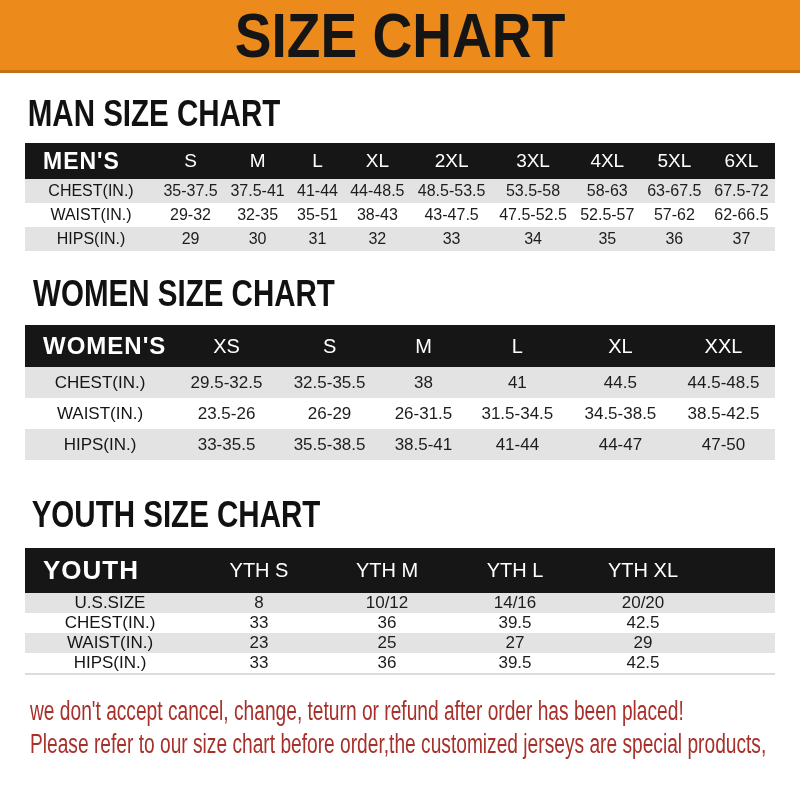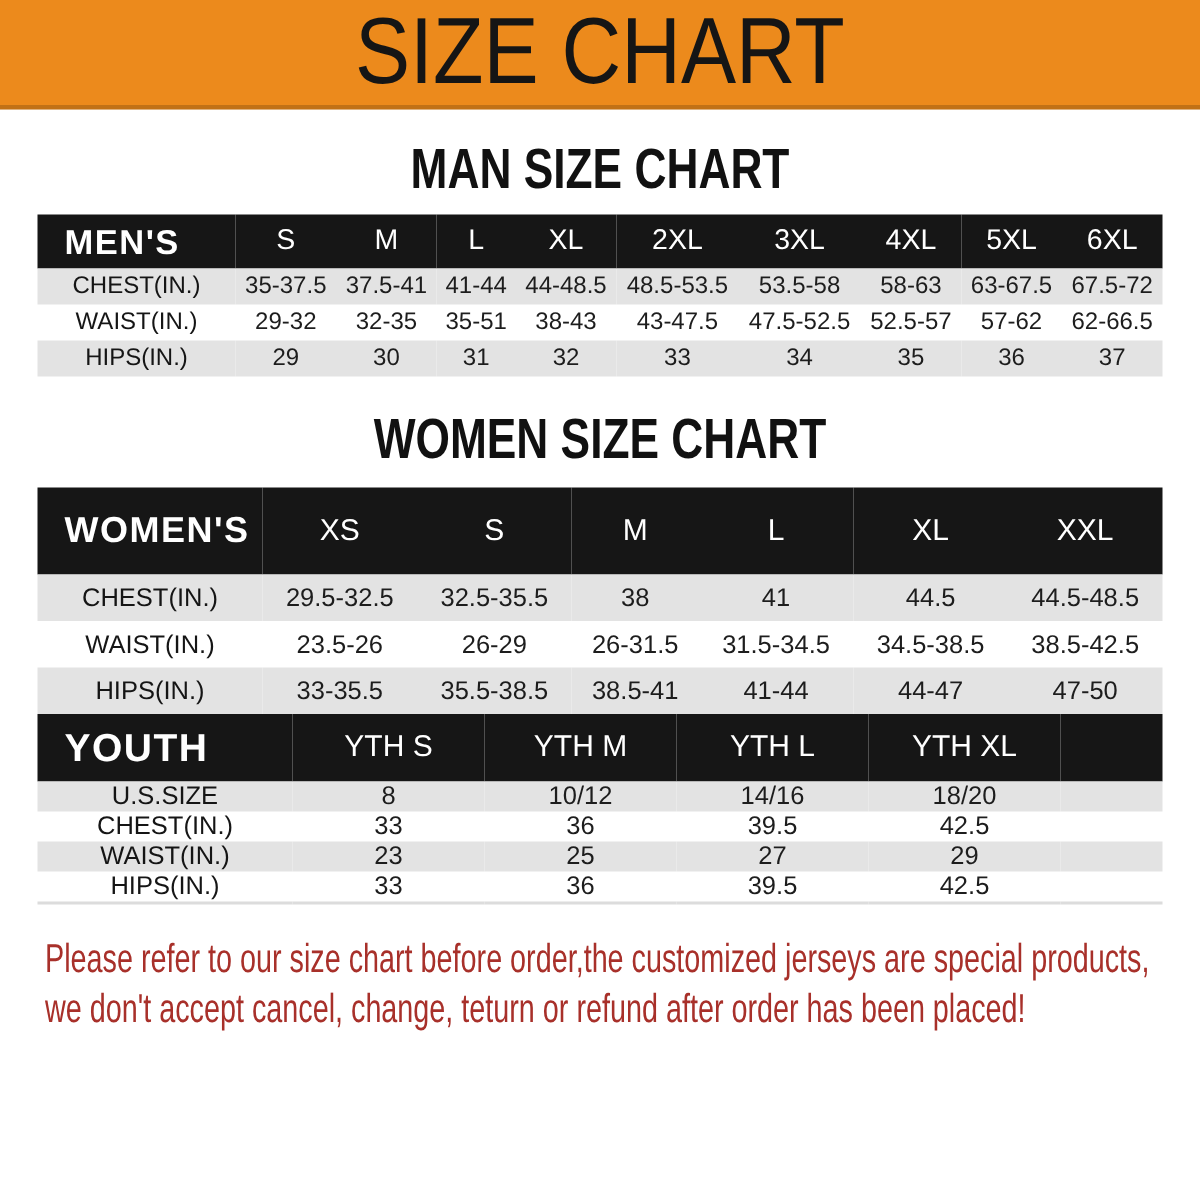--- a/index.html
+++ b/index.html
@@ -17,48 +17,48 @@
   }
   .page{width:800px;height:800px;}
 
   
   .banner{
     height:73px;background:var(--banner-bg);
     display:flex;align-items:center;justify-content:center;
     border-bottom:3px solid rgba(0,0,0,0.18);
   }
   .banner h1{
-    margin:0;line-height:1;font-size:58px;font-weight:normal;color:#151515;
+    margin:0;line-height:1;font-size:58px;font-weight:bold;color:#151515;
   }
   .cond-xl{display:inline-block;transform:scale(0.95,1.08);transform-origin:center;}
 
   
   .section-heading{
-    margin:0;text-align:center;font-weight:bold;color:var(--heading-black);
+    margin:0;font-weight:bold;color:var(--heading-black);
     font-size:36px;line-height:1;
   }
   .cond{display:inline-block;transform:scale(0.82,1.05);transform-origin:center;white-space:nowrap;}
   .men-section .section-heading{margin:22px 0 12px;}
   .women-section .section-heading{margin:24px 0 14px;}
   .youth-section .section-heading{margin:36px 0 16px;}
 
   
   table{
     width:750px;margin:0 auto;border-collapse:collapse;table-layout:auto;
   }
   thead th{
     background:var(--bar-black);color:#ffffff;font-weight:normal;
     text-align:center;padding:0 4px;white-space:nowrap;
   }
   th.corner{
     text-align:left;padding-left:18px;font-weight:bold;letter-spacing:1px;color:#fff;
   }
   .men-section thead th{height:36px;font-size:19px;}
   .men-section th.corner{font-size:23px;}
-  .women-section thead th{height:58px;font-size:20px;}
+  .women-section thead th{height:42px;font-size:20px;}
   .women-section th.corner{font-size:24px;}
   .youth-section thead th{height:45px;font-size:20px;}
   .youth-section th.corner{font-size:26px;}
 
   tbody td{
     text-align:center;vertical-align:middle;color:#1d1d1d;
     padding:0 4px;white-space:nowrap;
   }
   tbody tr:nth-child(odd){background:var(--row-gray);}
   .men-section tbody tr{height:24px;}
@@ -205,20 +205,21 @@
               <td>35.5-38.5</td>
               <td>38.5-41</td>
               <td>41-44</td>
               <td>44-47</td>
               <td>47-50</td>
             </tr>
           </tbody>
         </table>
       </section>
       <section class="chart-section youth-section">
+        <h2 class="section-heading"><span class="cond">YOUTH SIZE CHART</span></h2>
         <table>
           <colgroup>
             <col style="width: 170px;">
             <col style="width: 128px;">
             <col style="width: 128px;">
             <col style="width: 128px;">
             <col style="width: 128px;">
             <col>
           </colgroup>
           <thead>
@@ -230,21 +231,21 @@
               <th>YTH XL</th>
               <th></th>
             </tr>
           </thead>
           <tbody>
             <tr>
               <td class="row-label">U.S.SIZE</td>
               <td>8</td>
               <td>10/12</td>
               <td>14/16</td>
-              <td>18/20</td>
+              <td>20/20</td>
               <td></td>
             </tr>
             <tr>
               <td class="row-label">CHEST(IN.)</td>
               <td>33</td>
               <td>36</td>
               <td>39.5</td>
               <td>42.5</td>
               <td></td>
             </tr>
@@ -263,17 +264,17 @@
               <td>39.5</td>
               <td>42.5</td>
               <td></td>
             </tr>
           </tbody>
         </table>
       </section>
     </main>
 
   <footer class="footer">
+    <div class="line"><span class="cond-footer">we don't accept cancel, change, teturn or refund after order has been placed!</span></div>
     <div class="line"><span class="cond-footer">Please refer to our size chart before order,the customized jerseys are special products,</span></div>
-    <div class="line"><span class="cond-footer">we don't accept cancel, change, teturn or refund after order has been placed!</span></div>
   </footer>
 
 </div>
 
 </body></html>

